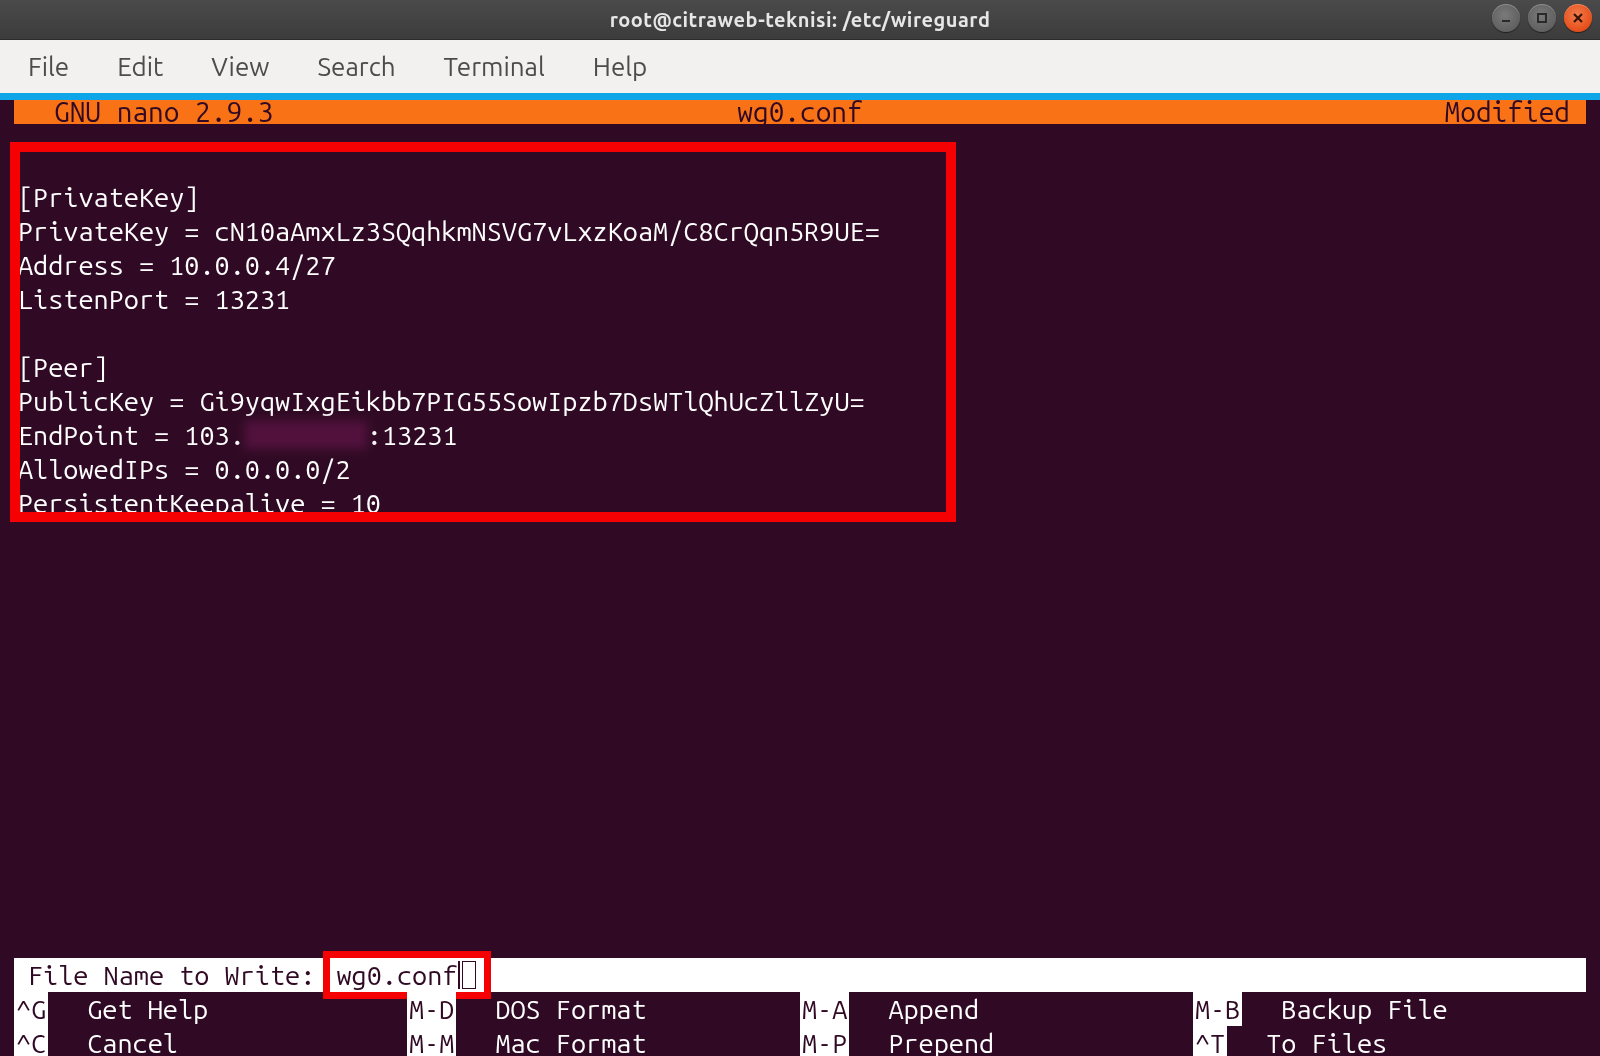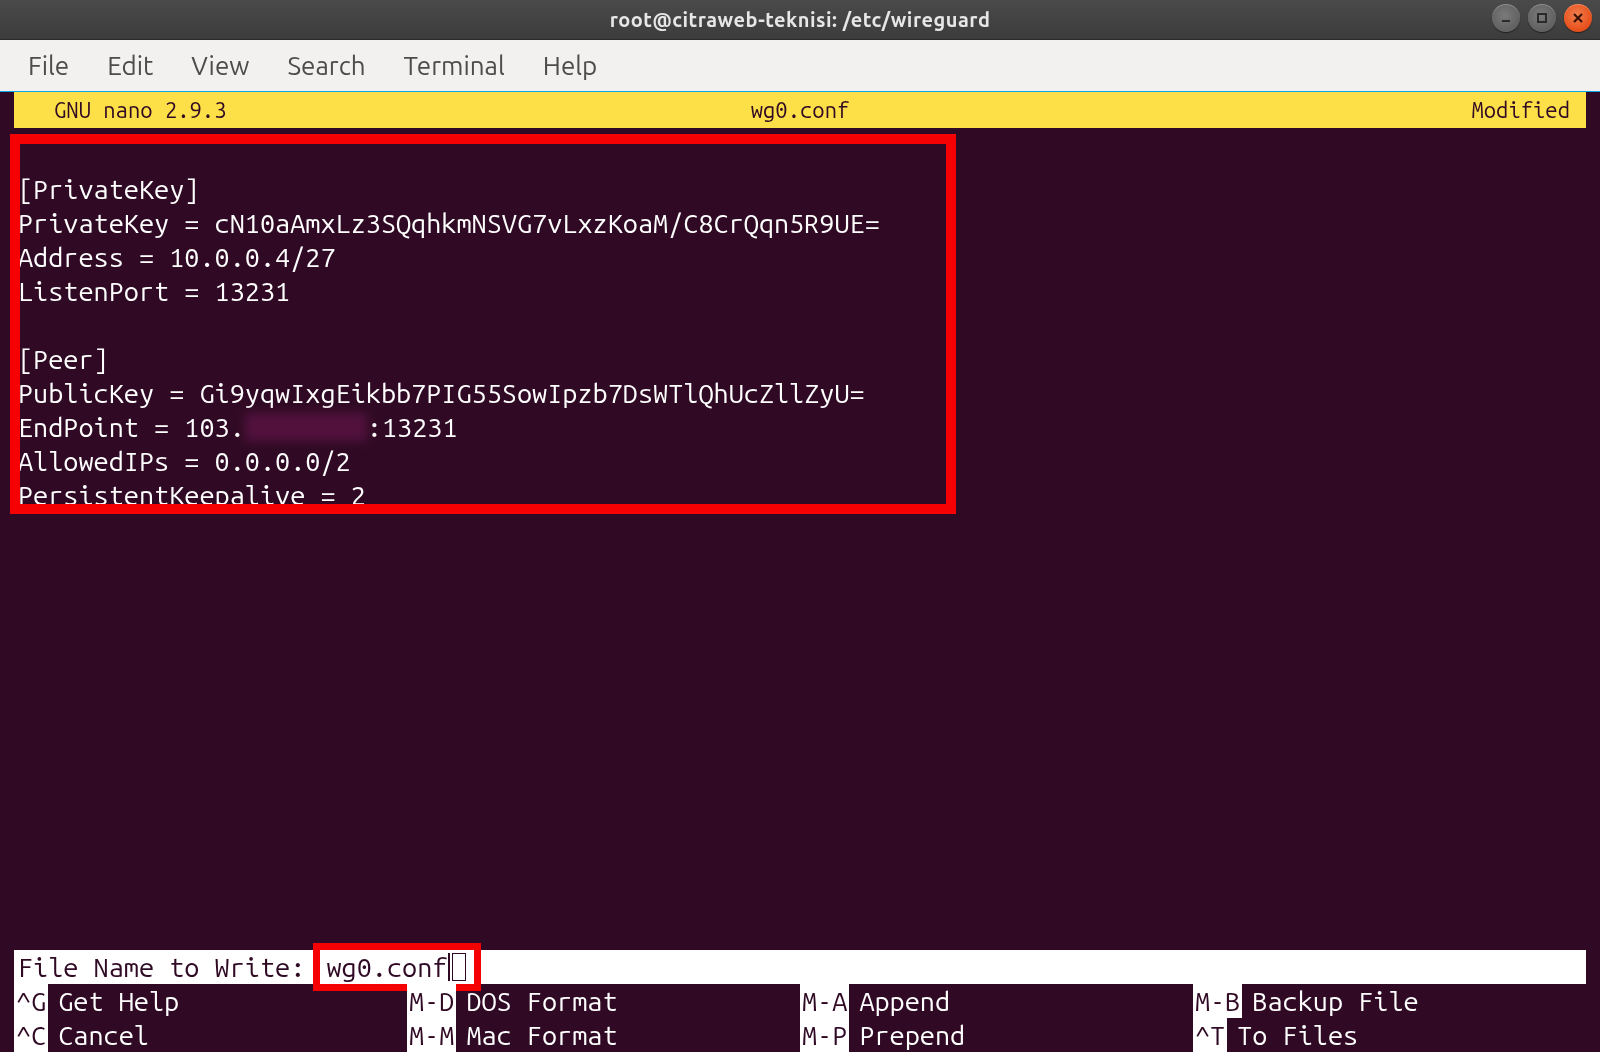--- a/index.html
+++ b/index.html
@@ -45,41 +45,41 @@
     font-size: 14px;
     color: #2a2a2a;
   }
   .win-btn.close {
     background: radial-gradient(circle at 45% 40%, #f08050, #e95420 60%, #c93c10);
   }
   .win-btn svg { display: block; }
 
   
   .menubar {
-    height: 52px;
+    height: 60px;
     background: #f2f1f0;
     display: flex;
     align-items: center;
-    gap: 38px;
+    gap: 48px;
     padding-left: 28px;
     font-family: "Ubuntu", "DejaVu Sans", sans-serif;
     font-size: 26px;
     color: #4c4c4c;
-    border-bottom: 1px solid #0ea5e9;
+    border-bottom: 7px solid #0ea5e9;
   }
   .menubar .menu-item { cursor: default; }
 
   
   .nano-header {
-    height: 36px;
-    background: #fde047;
+    height: 24px;
+    background: #f97316;
     color: #300a24;
     display: flex;
     align-items: center;
-    font-size: 22px;
+    font-size: 28px;
     font-weight: normal;
     padding: 0 16px 0 40px;
     position: relative;
     margin: 0 14px;
   }
   .nano-header .center {
     position: absolute;
     left: 0; right: 0;
     text-align: center;
   }
@@ -133,21 +133,21 @@
     display: flex;
     align-items: center;
     color: #300a24;
   }
   .prompt-bar .prompt-bg {
     background: #ffffff;
     display: flex;
     align-items: center;
     flex: 1;
     height: 100%;
-    padding-left: 4px;
+    padding-left: 14px;
   }
   .prompt-bar .prompt-label { white-space: pre; }
   .prompt-bar .filename-wrap {
     display: inline-flex;
     align-items: center;
     border: 7px solid #f60103;
     margin: -7px 0 -7px -7px;
     padding: 0 8px 0 6px;
     height: 48px;
   }
@@ -186,21 +186,21 @@
   }
   .sc-key {
     background: #ffffff;
     color: #300a24;
     padding: 0 2px;
     white-space: pre;
     height: 100%;
     display: inline-flex;
     align-items: center;
   }
-  .sc-label { padding-left: 10px; white-space: pre; }
+  .sc-label { padding-left: 10px; white-space: pre; margin-left: 29px; }
 </style>
 </head>
 <body>
 
 <div class="titlebar">
   <div class="title-text">root@citraweb-teknisi: /etc/wireguard</div>
   <div class="win-controls">
     <div class="win-btn">
       <svg width="12" height="12" viewBox="0 0 12 12">
           <rect x="2" y="8" width="8" height="2" fill="#2a2a2a"></rect>
@@ -241,21 +241,21 @@
     <div class="content-text">
 <span>[PrivateKey]</span>
 <span>PrivateKey = cN10aAmxLz3SQqhkmNSVG7vLxzKoaM/C8CrQqn5R9UE=</span>
 <span>Address = 10.0.0.4/27</span>
 <span>ListenPort = 13231</span>
 
 <span>[Peer]</span>
 <span>PublicKey = Gi9yqwIxgEikbb7PIG55SowIpzb7DsWTlQhUcZllZyU=</span>
 <span>EndPoint = 103.</span><span class="redact"></span><span>:13231</span>
 <span>AllowedIPs = 0.0.0.0/2</span>
-<span>PersistentKeepalive = 2</span>
+<span>PersistentKeepalive = 10</span>
 </div>
   </div>
 
   <div class="prompt-bar">
     <div class="prompt-bg">
       <span class="prompt-label">File Name to Write: </span>
       <span class="filename-wrap">
         <span>wg0.conf</span>
           <span class="cursor-block"></span>
           <span class="cursor-cell"></span>

